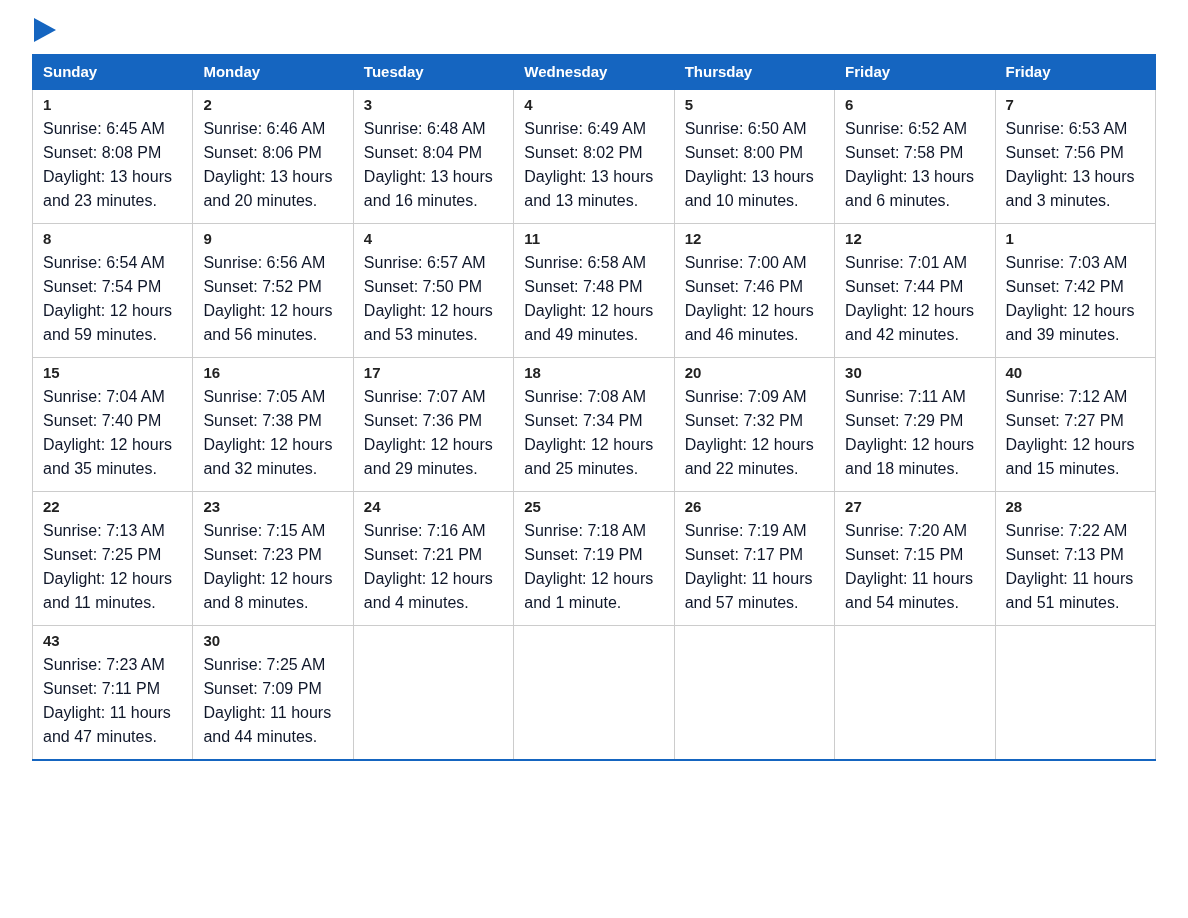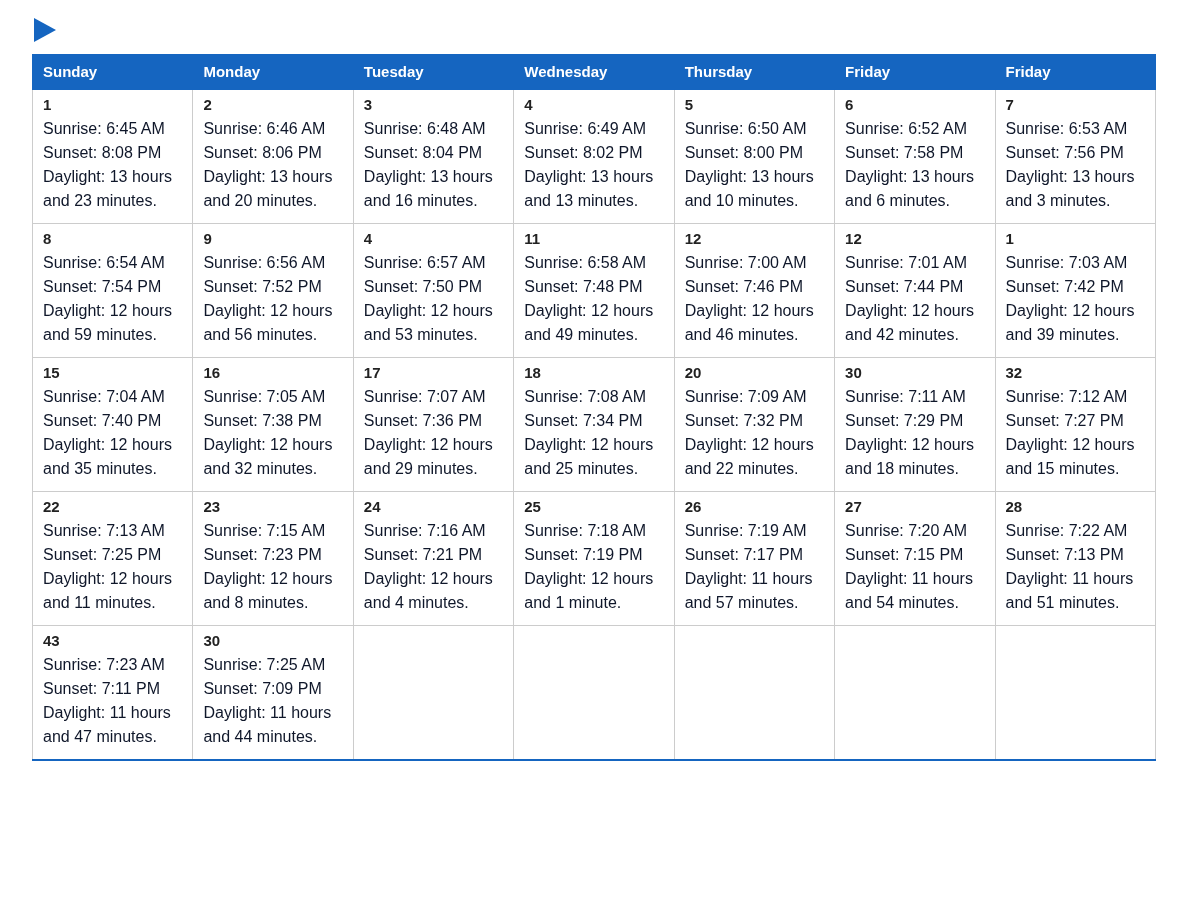--- a/index.html
+++ b/index.html
@@ -290,21 +290,21 @@
         </td>
         <td>
           <span class="day-num">30</span>
           <div class="day-info">
             Sunrise: 7:11 AM<br>
             Sunset: 7:29 PM<br>
             Daylight: 12 hours and 18 minutes.
           </div>
         </td>
         <td>
-          <span class="day-num">32</span>
+          <span class="day-num">40</span>
           <div class="day-info">
             Sunrise: 7:12 AM<br>
             Sunset: 7:27 PM<br>
             Daylight: 12 hours and 15 minutes.
           </div>
         </td>
       </tr>
       <tr>
         <td>
           <span class="day-num">22</span>

